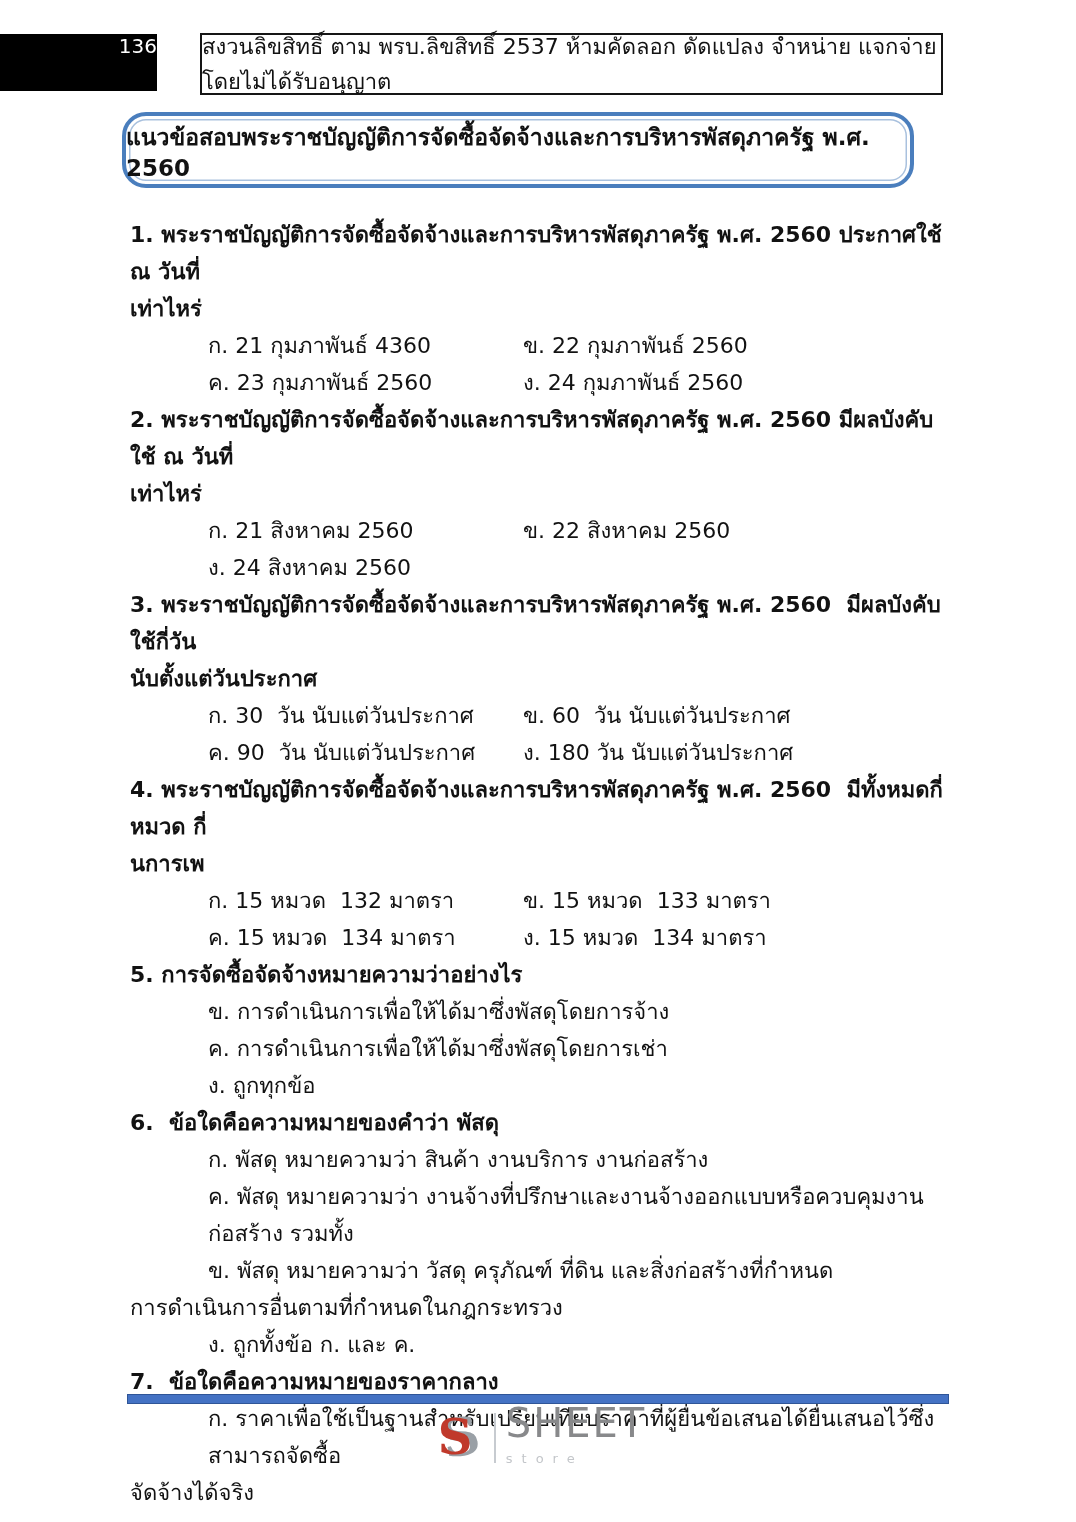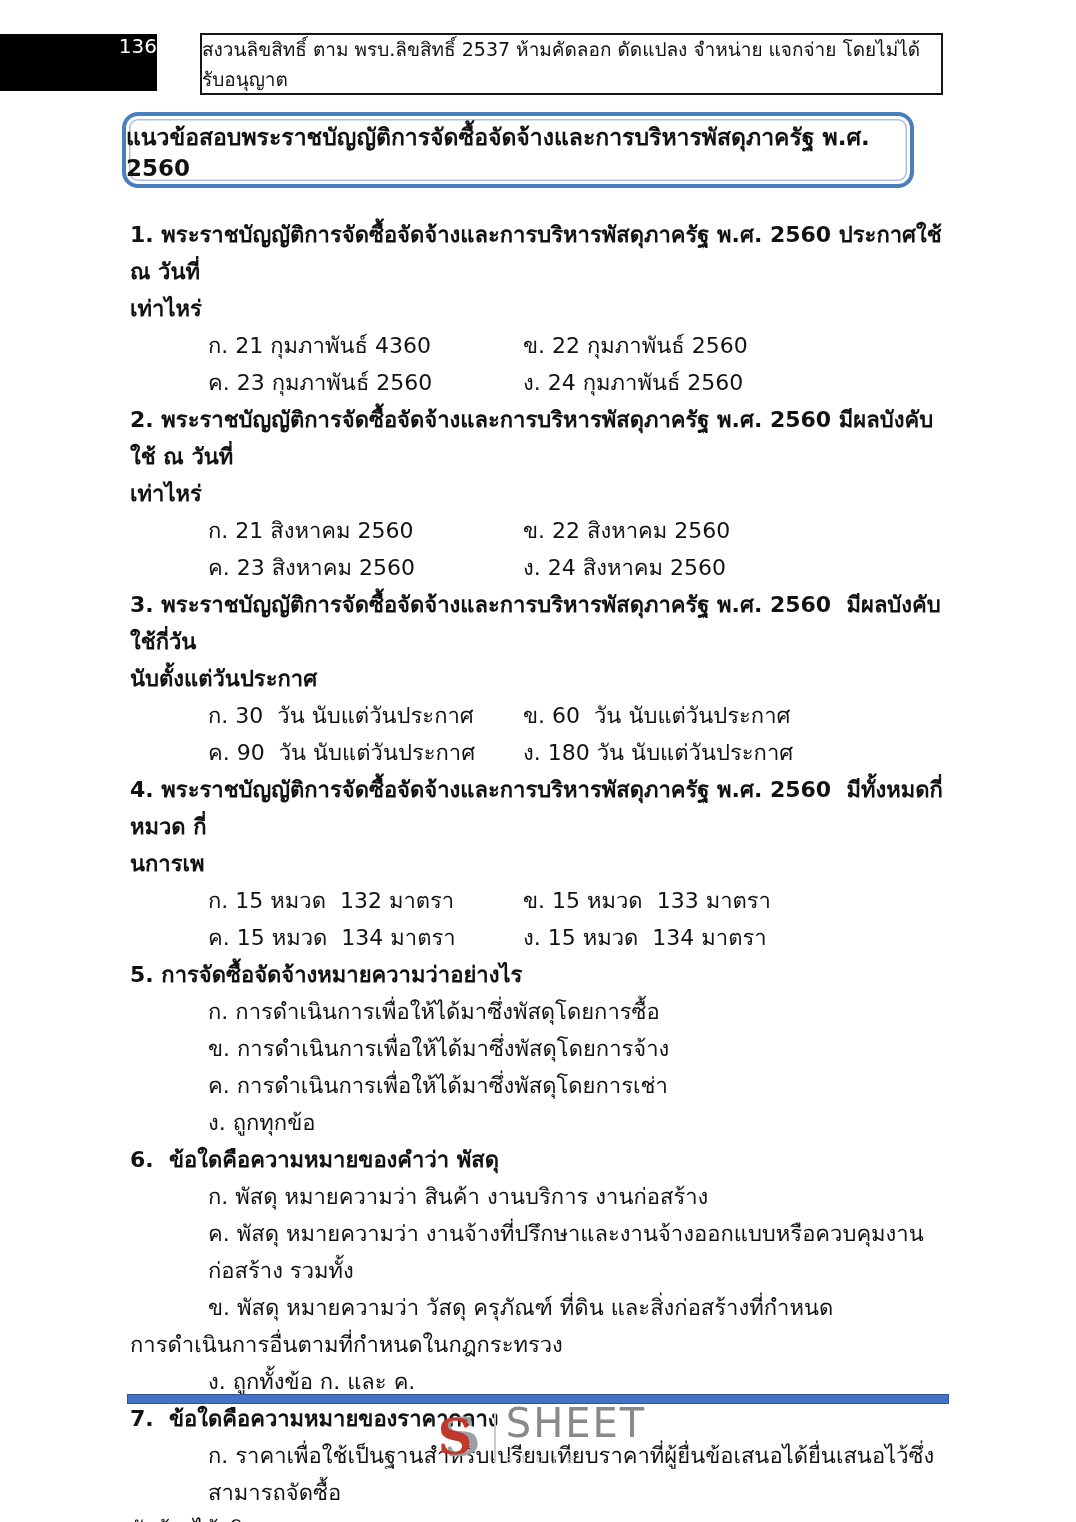--- a/index.html
+++ b/index.html
@@ -23,28 +23,28 @@
     display: flex; align-items: flex-start; justify-content: flex-end;
     box-sizing: border-box;
     font-size: 20px;
   }
   .copyright-box {
     position: absolute; left: 200px; top: 33px;
     width: 743px; height: 62px;
     border: 2px solid #151515;
     box-sizing: border-box;
     display: flex; align-items: center; justify-content: center;
-    font-size: 19px;
+    font-size: 22px;
     white-space: pre-wrap;
   }
   .title-box {
     position: absolute; left: 122px; top: 112px;
     width: 792px; height: 76px;
     border: 4px solid #4a7ebd;
-    border-radius: 16px;
+    border-radius: 24px;
     box-shadow: inset 0 0 0 3px #ffffff, inset 0 0 0 4.5px #a9c1de;
     box-sizing: border-box;
     display: flex; align-items: center; justify-content: center;
     font-weight: bold; font-size: 23px;
     white-space: pre-wrap;
     background: #ffffff;
   }
 
   
   .content {
@@ -124,21 +124,20 @@
           <div class="choice-cell">ค. 23 กุมภาพันธ์ 2560</div>
           <div class="choice-cell">ง. 24 กุมภาพันธ์ 2560</div>
         </div>
       </div>
       <div class="question-block">
         <div class="q-line">2. พระราชบัญญัติการจัดซื้อจัดจ้างและการบริหารพัสดุภาครัฐ พ.ศ. 2560 มีผลบังคับใช้ ณ วันที่</div>
         <div class="q-line">เท่าไหร่</div>
         <div class="choice-grid">
           <div class="choice-cell">ก. 21 สิงหาคม 2560</div>
           <div class="choice-cell">ข. 22 สิงหาคม 2560</div>
-          <div class="choice-cell">ค. 23 สิงหาคม 2560</div>
           <div class="choice-cell">ง. 24 สิงหาคม 2560</div>
         </div>
       </div>
       <div class="question-block">
         <div class="q-line">3. พระราชบัญญัติการจัดซื้อจัดจ้างและการบริหารพัสดุภาครัฐ พ.ศ. 2560  มีผลบังคับใช้กี่วัน</div>
         <div class="q-line">นับตั้งแต่วันประกาศ</div>
         <div class="choice-grid">
           <div class="choice-cell">ก. 30  วัน นับแต่วันประกาศ</div>
           <div class="choice-cell">ข. 60  วัน นับแต่วันประกาศ</div>
           <div class="choice-cell">ค. 90  วัน นับแต่วันประกาศ</div>
@@ -150,21 +149,20 @@
         <div class="q-line">นการเพ</div>
         <div class="choice-grid">
           <div class="choice-cell">ก. 15 หมวด  132 มาตรา</div>
           <div class="choice-cell">ข. 15 หมวด  133 มาตรา</div>
           <div class="choice-cell">ค. 15 หมวด  134 มาตรา</div>
           <div class="choice-cell">ง. 15 หมวด  134 มาตรา</div>
         </div>
       </div>
       <div class="question-block">
         <div class="q-line">5. การจัดซื้อจัดจ้างหมายความว่าอย่างไร</div>
-        <div class="choice-line first">ก. การดำเนินการเพื่อให้ได้มาซึ่งพัสดุโดยการซื้อ</div>
         <div class="choice-line first">ข. การดำเนินการเพื่อให้ได้มาซึ่งพัสดุโดยการจ้าง</div>
         <div class="choice-line first">ค. การดำเนินการเพื่อให้ได้มาซึ่งพัสดุโดยการเช่า</div>
         <div class="choice-line first">ง. ถูกทุกข้อ</div>
       </div>
       <div class="question-block">
         <div class="q-line">6.  ข้อใดคือความหมายของคำว่า พัสดุ</div>
         <div class="choice-line first">ก. พัสดุ หมายความว่า สินค้า งานบริการ งานก่อสร้าง</div>
         <div class="choice-line first">ค. พัสดุ หมายความว่า งานจ้างที่ปรึกษาและงานจ้างออกแบบหรือควบคุมงานก่อสร้าง รวมทั้ง</div>
         <div class="choice-line first">ข. พัสดุ หมายความว่า วัสดุ ครุภัณฑ์ ที่ดิน และสิ่งก่อสร้างที่กำหนด</div>
         <div class="choice-line">การดำเนินการอื่นตามที่กำหนดในกฎกระทรวง</div>

